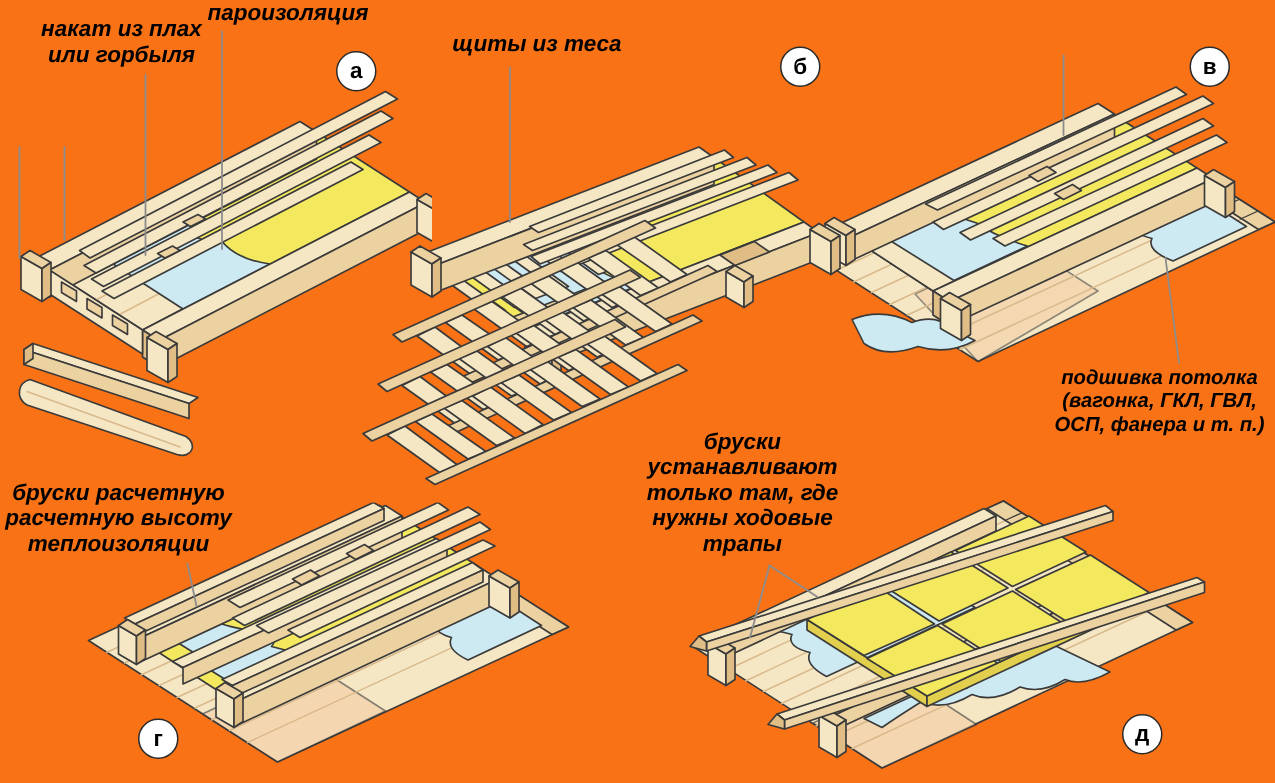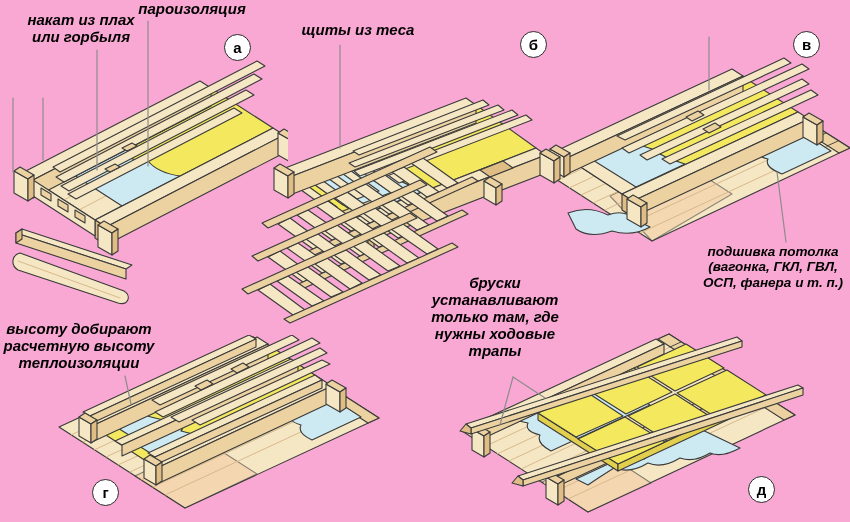--- a/index.html
+++ b/index.html
@@ -1,21 +1,21 @@
 <!DOCTYPE html>
 <html style="--wood-light: #f6e7c4; --wood-mid: #ecd2a0; --wood-dark: #dfbd85; --wood-pink: #f3cda4; --insulation-yellow: #f4e95e; --film-blue: #cdeaf2; --outline: #3a3a3a; --leader: #8c8c8c;"><head>
 <meta charset="utf-8">
 <style>
   :root{
     --wood-light:#f6e7c4; --wood-mid:#ecd2a0; --wood-dark:#dfbd85; --wood-pink:#f3cda4;
     --insulation-yellow:#f4e95e; --film-blue:#cdeaf2; --outline:#3a3a3a; --leader:#8c8c8c;
     --wood-line:#d8b98c; --slab-edge:#e3cf4e;
   }
   html,body{margin:0;padding:0;}
-  #stage{position:relative;width:850px;height:522px;background:#f9a8d4;overflow:hidden;
+  #stage{position:relative;width:850px;height:522px;background:#f97316;overflow:hidden;
          font-family:"Liberation Sans","DejaVu Sans",sans-serif;}
   .draw{position:absolute;}
   .draw svg{display:block;}
   .lbl{position:absolute;font-weight:bold;font-style:italic;color:#000;
        white-space:pre-line;text-align:center;line-height:1.14;font-size:15px;}
   .lbl.small{font-size:13.5px;}
   .circ{position:absolute;width:27px;height:27px;border:1.6px solid #2a2a2a;border-radius:50%;
         background:#fff;color:#000;font-weight:bold;font-size:15px;line-height:25px;
         text-align:center;box-sizing:border-box;}
   #leads{position:absolute;left:0;top:0;pointer-events:none;}
@@ -338,24 +338,24 @@
     </g>
   </svg>
 
   <div class="lbl" style="left:6px;top:11px;width:150px">накат из плах
 или горбыля</div>
   <div class="lbl" style="left:130px;top:0px;width:124px">пароизоляция</div>
   <div class="lbl" style="left:290px;top:21px;width:136px">щиты из теса</div>
   <div class="lbl small" style="left:692px;top:244px;width:162px">подшивка потолка
 (вагонка, ГКЛ, ГВЛ,
 ОСП, фанера и т. п.)</div>
-  <div class="lbl" style="left:0px;top:320px;width:158px">высоту добирают
+  <div class="lbl" style="left:0px;top:320px;width:158px">бруски расчетную
 расчетную высоту
 теплоизоляции</div>
-  <div class="lbl" style="left:422px;top:274px;width:146px">бруски
+  <div class="lbl" style="left:422px;top:286px;width:146px">бруски
 устанавливают
 только там, где
 нужны ходовые
 трапы</div>
 
   <div class="circ" style="left:224px;top:34px">а</div>
   <div class="circ" style="left:520px;top:31px">б</div>
   <div class="circ" style="left:793px;top:31px">в</div>
   <div class="circ" style="left:92px;top:479px">г</div>
   <div class="circ" style="left:748px;top:476px">д</div>

